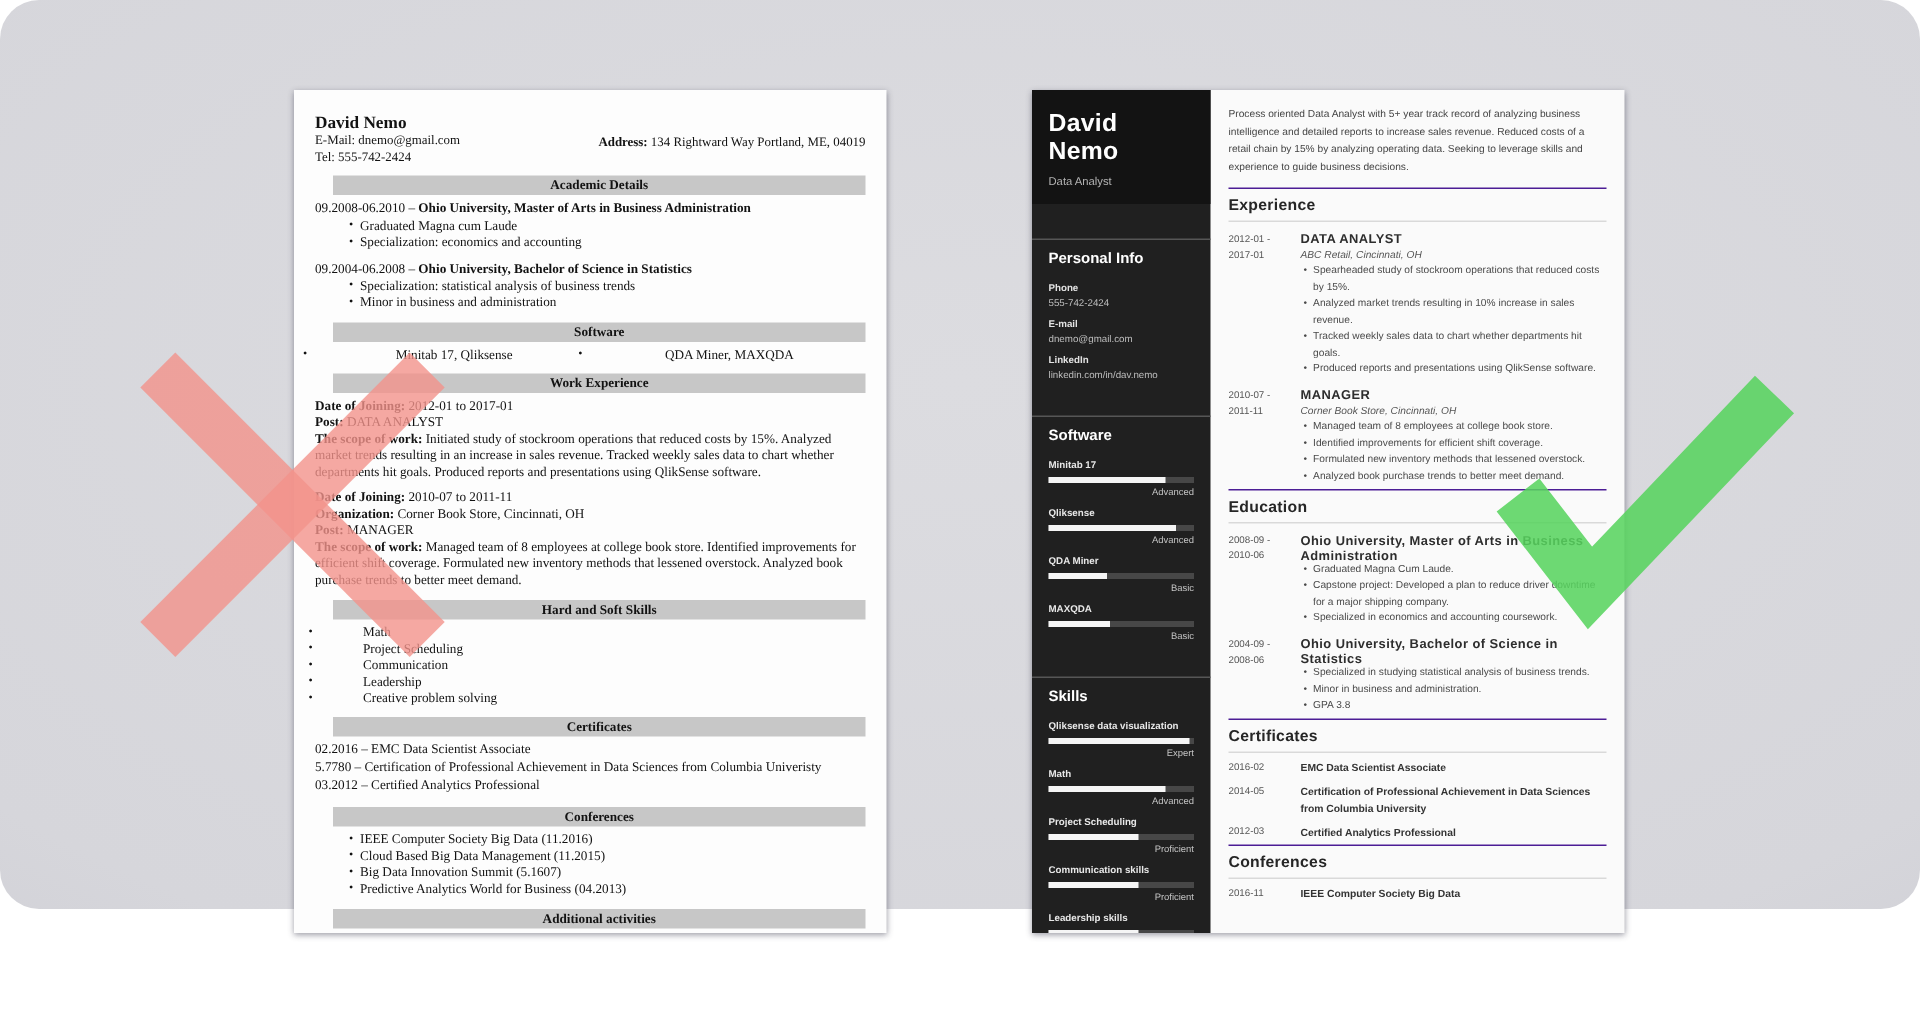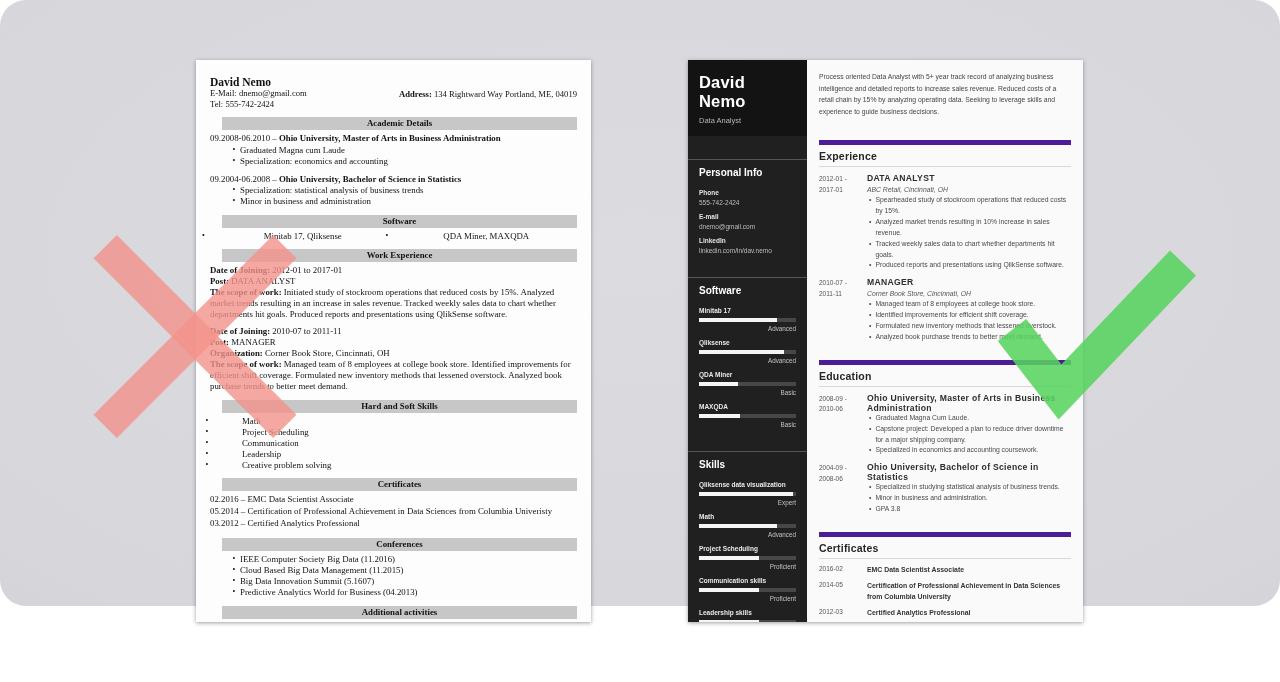--- a/index.html
+++ b/index.html
@@ -48,22 +48,22 @@
   .cvalue{font-size:6.5px;color:#bdbdbd;margin-top:3px;}
   .skill{padding:0 11px;margin-top:7px;}
   .sname{font-size:6.5px;font-weight:bold;color:#e8e8e8;margin-bottom:4px;}
   .strack{height:4px;background:#474747;}
   .sfill{height:100%;background:#f5f5f5;}
   .slevel{font-size:6.3px;color:#c4c4c4;text-align:right;margin-top:3px;}
 
   .main{flex:1;padding:11px 12px 8px;color:#3a3a3a;overflow:hidden;}
   .summary{font-size:6.8px;line-height:1.7;color:#454545;padding-bottom:6px;}
   .rsec-h{font-size:10.5px;font-weight:bold;color:#262626;letter-spacing:.2px;
-    border-top:5px solid #4c1d95;border-bottom:1px solid #d9d9d9;
-    padding:5px 0 4px;margin-top:17px;}
+    border-top:1px solid #4c1d95;border-bottom:1px solid #d9d9d9;
+    padding:5px 0 4px;margin-top:2px;}
   .entry{display:flex;margin-top:6px;}
   .edate{width:48px;flex:none;font-size:6.5px;color:#555;line-height:1.6;padding-top:1px;}
   .ebody{flex:1;}
   .etitle{font-size:8.6px;font-weight:bold;color:#2d2d2d;letter-spacing:.3px;}
   .esub{font-size:6.8px;font-style:italic;color:#555;margin:3px 0 2px;}
   .rb{display:flex;font-size:6.8px;color:#4a4a4a;line-height:1.6;}
   .rbd{margin:0 4px 0 2px;flex:none;}
   .crow{display:flex;margin-top:5px;}
   .cdate{width:48px;flex:none;font-size:6.5px;color:#555;padding-top:1px;}
   .ctitle{flex:1;font-size:6.9px;font-weight:bold;color:#333;line-height:1.6;}
@@ -132,22 +132,22 @@
     <div>
 
     <div class="wline"><b>Date of Joining:</b><span> 2012-01 to 2017-01</span></div>
         <div class="wline"><b>Post:</b><span> DATA ANALYST</span></div>
         <div class="wline"><b>The scope of work:</b><span> Initiated study of stockroom operations that reduced costs by 15%. Analyzed market trends resulting in an increase in sales revenue. Tracked weekly sales data to chart whether departments hit goals. Produced reports and presentations using QlikSense software.</span></div>
       </div>
     <div class="lgap"></div>
     <div>
 
     <div class="wline"><b>Date of Joining:</b><span> 2010-07 to 2011-11</span></div>
+        <div class="wline"><b>Organization:</b><span> Corner Book Store, Cincinnati, OH</span></div>
         <div class="wline"><b>Post:</b><span> MANAGER</span></div>
-        <div class="wline"><b>Organization:</b><span> Corner Book Store, Cincinnati, OH</span></div>
         <div class="wline"><b>The scope of work:</b><span> Managed team of 8 employees at college book store. Identified improvements for efficient shift coverage. Formulated new inventory methods that lessened overstock. Analyzed book purchase trends to better meet demand.</span></div>
       </div>
 
     <div class="lbar">Hard and Soft Skills</div>
     <div class="list-far">
 
     <div class="lrow">
           <span class="lblt">•</span>
           <span class="ltxt">Math</span>
         </div>
@@ -166,21 +166,21 @@
         <div class="lrow">
           <span class="lblt">•</span>
           <span class="ltxt">Creative problem solving</span>
         </div>
       </div>
 
     <div class="lbar">Certificates</div>
     <div>
 
     <div class="lplain">02.2016 – EMC Data Scientist Associate</div>
-        <div class="lplain">05.2014 – Certification of Professional Achievement in Data Sciences from Columbia Univeristy</div>
+        <div class="lplain">5.7780 – Certification of Professional Achievement in Data Sciences from Columbia Univeristy</div>
         <div class="lplain">03.2012 – Certified Analytics Professional</div>
       </div>
 
     <div class="lbar">Conferences</div>
     <div class="list-near">
 
     <div class="lrow">
           <span class="lblt">•</span>
           <span class="ltxt">IEEE Computer Society Big Data (11.2016)</span>
         </div>

